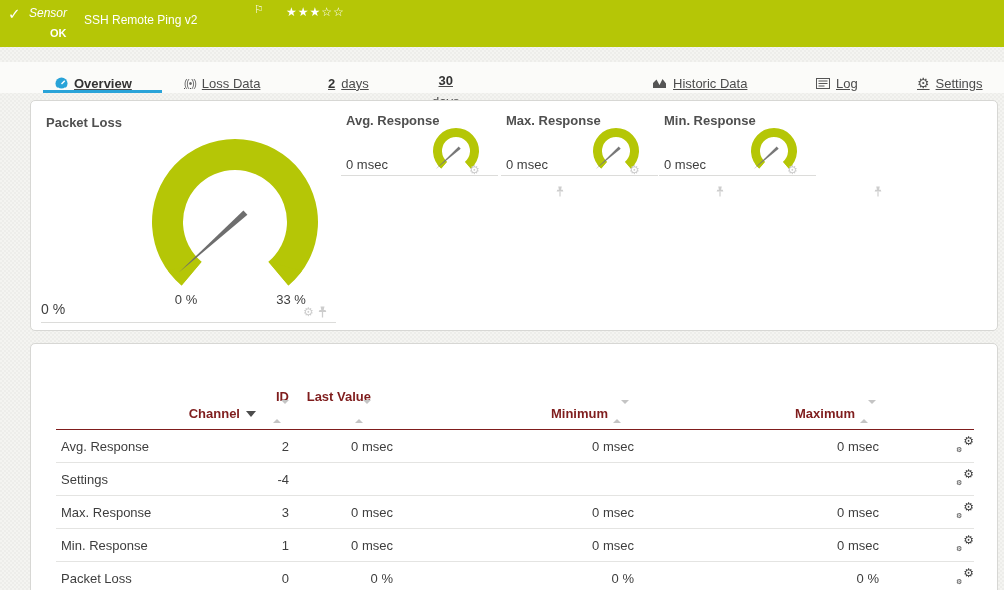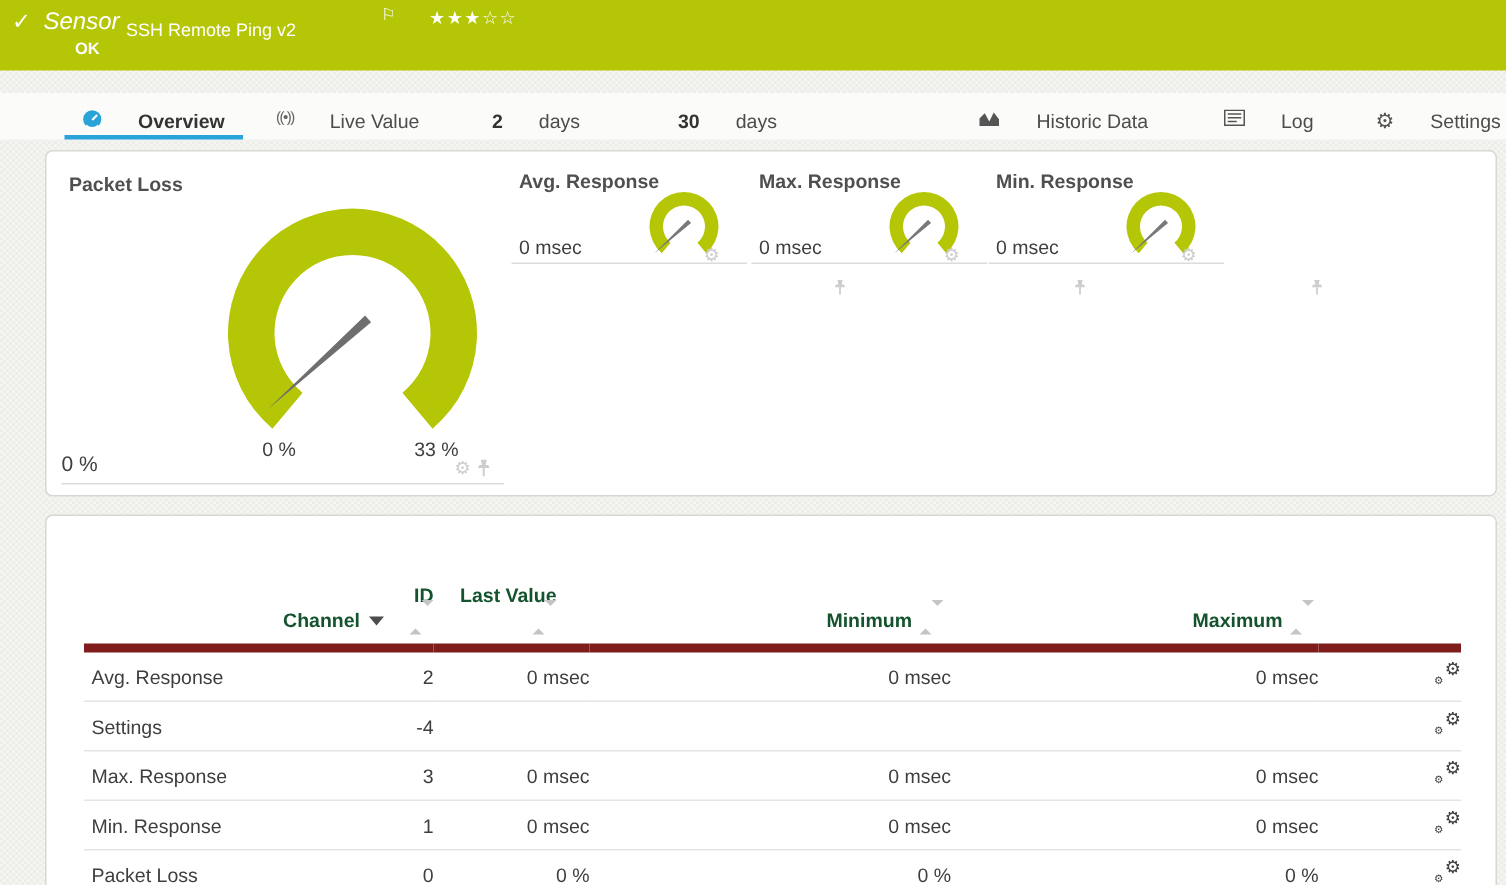--- a/index.html
+++ b/index.html
@@ -9,28 +9,28 @@
     background-color:#f4f4f1;
     background-image:
       linear-gradient(45deg,#ededea 25%,transparent 25%,transparent 75%,#ededea 75%),
       linear-gradient(45deg,#ededea 25%,transparent 25%,transparent 75%,#ededea 75%);
     background-size:4px 4px;background-position:0 0,2px 2px;
     color:#3e3e3e;
   }
   
   .sensor-header{position:absolute;left:0;top:0;width:100%;height:47px;background:#b5c606;color:#fff;}
   .sh-check{position:absolute;left:8px;top:5px;font-size:15px;font-weight:bold;}
-  .sh-type{position:absolute;left:29px;top:6px;font-size:16px;font-style:italic;font-weight:normal;}
+  .sh-type{position:absolute;left:29px;top:6px;font-size:12px;font-style:italic;font-weight:normal;}
   .sh-title{position:absolute;left:84px;top:13px;font-size:12px;font-weight:normal;}
   .sh-flag{position:absolute;left:254px;top:3px;font-size:11px;}
   .sh-stars{position:absolute;left:286px;top:5px;font-size:12px;letter-spacing:1px;}
   .sh-status{position:absolute;left:50px;top:27px;font-size:11px;font-weight:bold;}
   
   .tabstrip-bg{position:absolute;left:0;top:62px;width:100%;height:31px;background:#fbfbf9;}
-  .tab{position:absolute;top:73px;height:20px;display:flex;align-items:flex-start;gap:24px;font-size:13px;color:#4c4c4c;cursor:pointer;white-space:nowrap;}
+  .tab{position:absolute;top:73px;height:20px;display:flex;align-items:center;gap:6px;font-size:13px;color:#4c4c4c;cursor:pointer;white-space:nowrap;text-decoration:underline;}
   .tab .num{font-weight:bold;color:#333;}
   .tab.active .tab-label{font-weight:bold;color:#333;}
   .tab-underline{position:absolute;left:43px;top:90px;width:119px;height:3px;background:#29a3d8;}
   .icon-gauge-blue{width:13px;height:13px;}
   .icon-live{font-size:10px;color:#666;letter-spacing:-1px;}
   .icon-gear-dark{font-size:14px;color:#555;line-height:1;}
   
   .panel{position:absolute;left:30px;width:968px;background:#fff;border:1px solid #d7d7d4;border-radius:5px;box-sizing:border-box;}
   #panel-gauges{top:100px;height:231px;}
   #panel-table{top:343px;height:300px;}
@@ -43,21 +43,21 @@
   .blk-icons .g{font-size:12px;line-height:1;cursor:pointer;}
   .scale-label{position:absolute;font-size:13px;color:#3e3e3e;text-align:center;}
   .small-blk{position:absolute;top:0;width:157px;height:231px;}
   .small-blk .blk-title{left:5px;top:12px;}
   .small-blk .blk-value{left:5px;top:56px;font-size:13px;}
   .small-blk svg{position:absolute;left:87px;top:22px;}
   .small-blk .blk-icons{left:128px;top:63px;}
   .small-blk .blk-underline{left:0;top:74px;width:157px;}
   
   table.channels{position:absolute;left:25px;top:45px;width:918px;border-collapse:collapse;table-layout:fixed;font-size:13px;color:#3e3e3e;}
-  table.channels th{font-weight:bold;color:#14532d;text-align:right;padding:0 0 8px 0;border-bottom:6px solid #7f1d1d;vertical-align:bottom;}
+  table.channels th{font-weight:bold;color:#7f1d1d;text-align:right;padding:0 0 8px 0;border-bottom:1px solid #7f1d1d;vertical-align:bottom;}
   table.channels th.c-channel{text-align:right;padding-left:5px;}
   table.channels td{height:32px;border-bottom:1px solid #e4e4e2;text-align:right;padding:0;}
   table.channels td.c-channel{text-align:left;padding-left:5px;}
   .sort-stack{display:inline-block;vertical-align:2px;margin-left:5px;}
   .sort-stack .up{width:0;height:0;border-left:4px solid transparent;border-right:4px solid transparent;border-bottom:4px solid #c4c4c4;margin-bottom:2px;}
   .sort-stack .dn{width:0;height:0;border-left:4px solid transparent;border-right:4px solid transparent;border-top:4px solid #c4c4c4;}
   .sort-active{display:inline-block;width:0;height:0;border-left:5px solid transparent;border-right:5px solid transparent;border-top:6px solid #4c4c4c;margin-left:6px;vertical-align:1px;}
   .gears-icon{position:relative;display:inline-block;width:18px;height:16px;cursor:pointer;}
   .gears-icon .big{position:absolute;right:0;top:-2px;font-size:12px;color:#3f3f3f;line-height:1;}
   .gears-icon .small{position:absolute;left:0;bottom:0;font-size:7px;color:#3f3f3f;line-height:1;}
@@ -82,29 +82,29 @@
     <circle cx="7" cy="7" r="6.5" fill="#29a3d8"></circle>
     <path d="M2.5 11.5 A6.5 6.5 0 0 0 11.5 11.5" fill="none" stroke="#ffffff" stroke-width="1.6"></path>
     <line x1="7" y1="7.5" x2="10.5" y2="4" stroke="#ffffff" stroke-width="1.5"></line>
   </svg>
   <span class="tab-label">Overview</span>
 </div>
 <div class="tab-underline"></div>
 
 <div class="tab" style="left:184px;">
   <span class="icon-live">((•))</span>
-  <span class="tab-label">Live Value</span>
+  <span class="tab-label">Loss Data</span>
 </div>
 
 <div class="tab" style="left:328px;">
   <span class="num">2</span>
   <span class="tab-label">days</span>
 </div>
 
-<div class="tab" style="left:452px;">
+<div class="tab" style="left:432px;flex-direction:column;">
   <span class="num">30</span>
   <span class="tab-label">days</span>
 </div>
 
 <div class="tab" style="left:515px;margin-top:44px;">
   <span class="num">365</span>
   <span class="tab-label">days</span>
 </div>
 
 <div class="tab" style="left:652px;">

